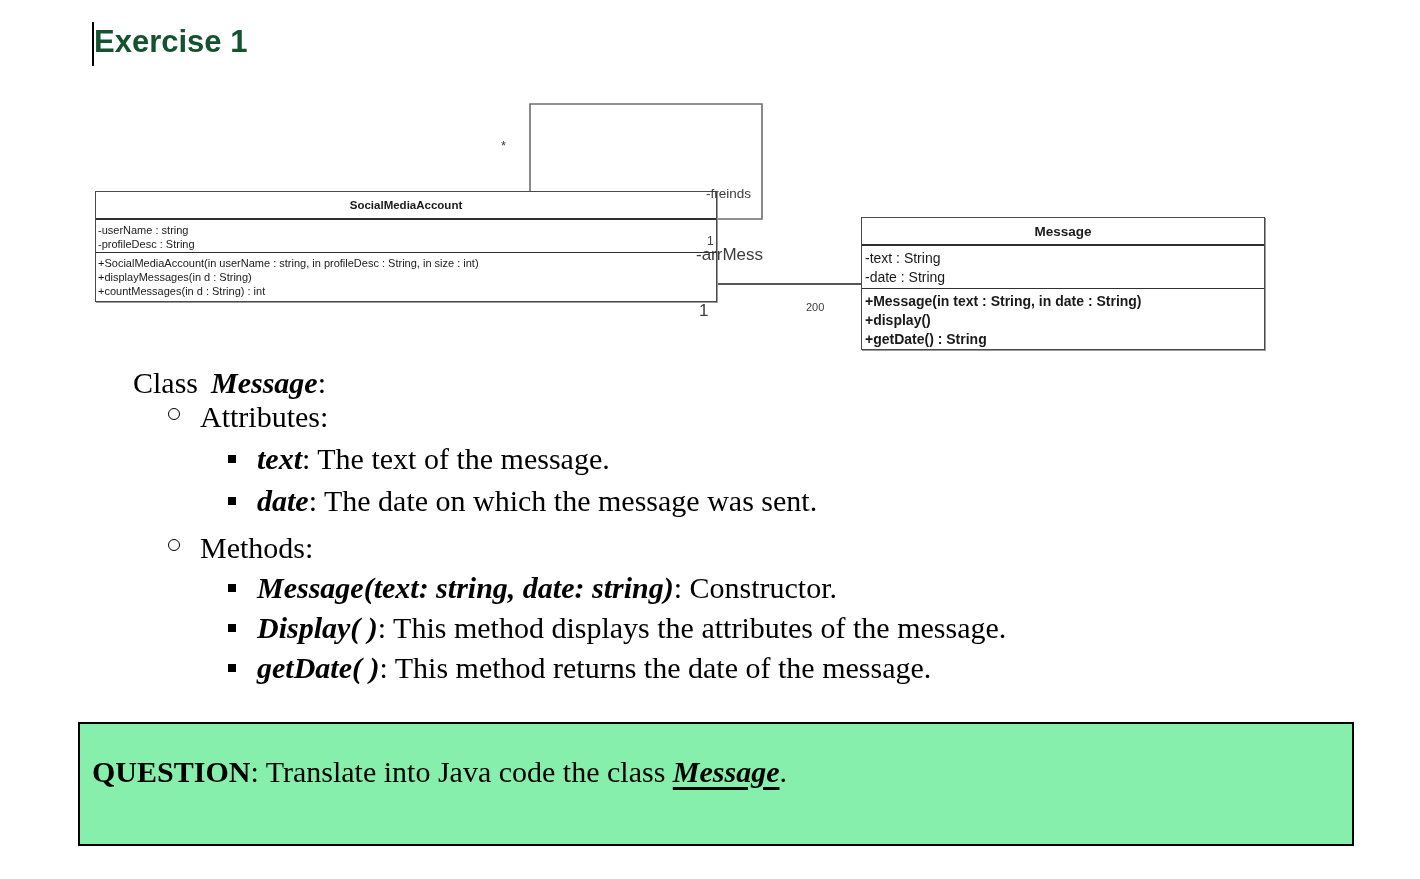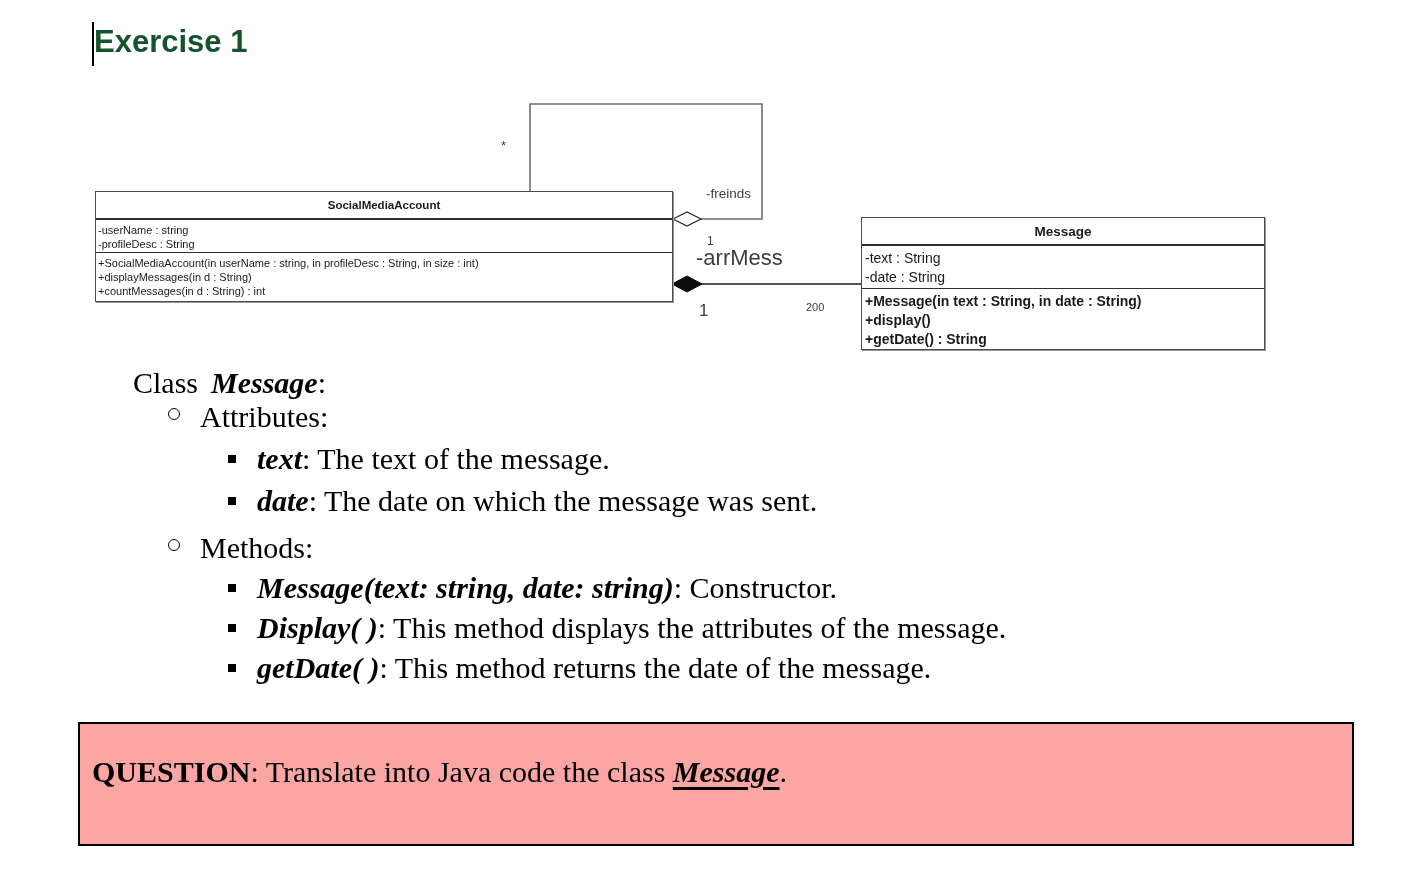--- a/index.html
+++ b/index.html
@@ -35,37 +35,37 @@
   .uml-title {
     display: flex; align-items: center; justify-content: center;
     font-weight: 700;
     border-bottom: 2px solid #2f2f2f;
     box-sizing: border-box;
     white-space: nowrap;
   }
   .uml-attrs { border-bottom: 1px solid #2f2f2f; box-sizing: border-box; }
   .uml-line { white-space: nowrap; }
 
-  #sma-box { left: 95px; top: 191px; width: 578px; height: 111px; font-size: 11px; }
+  #sma-box { left: 95px; top: 191px; width: 622px; height: 111px; font-size: 11px; }
   #sma-box .uml-title { height: 28px; font-size: 11.5px; }
   #sma-box .uml-attrs { height: 33px; padding: 3px 2px 0 2px; }
   #sma-box .uml-methods { padding: 3px 14px 0 2px; }
   #sma-box .uml-line { line-height: 14px; }
 
   #msg-box { left: 861px; top: 217px; width: 404px; height: 133px; font-size: 14px; }
   #msg-box .uml-title { height: 28px; font-size: 13.5px; }
   #msg-box .uml-attrs { height: 43px; padding: 3px 3px 0 3px; }
   #msg-box .uml-methods { padding: 3px 7px 0 3px; font-weight: bold; }
   #msg-box .uml-line { line-height: 19px; }
 
   .dlabel { position: absolute; color: #3d3d3d; white-space: nowrap; }
   #label-friends-mult { left: 501px; top: 138px; font-size: 13px; }
   #label-friends-role { left: 706px; top: 186px; font-size: 13.5px; }
   #label-arrmess-mult { left: 707px; top: 234px; font-size: 12px; }
-  #label-arrmess-role { left: 696px; top: 245px; font-size: 22px; }
+  #label-arrmess-role { left: 696px; top: 245px; font-size: 17px; }
   #label-account-mult { left: 699px; top: 301px; font-size: 17px; }
   #label-message-mult { left: 806px; top: 301px; font-size: 11px; }
 
   
   .serif-line {
     position: absolute;
     font-family: "Liberation Serif", serif;
     font-size: 30px; line-height: 34px;
     color: #000; white-space: nowrap;
   }
@@ -76,21 +76,21 @@
     position: absolute; width: 12px; height: 12px;
     border: 1.6px solid #000; border-radius: 50%;
     box-sizing: border-box; background: transparent;
   }
   .square-bullet { position: absolute; width: 8px; height: 8px; background: #000; }
 
   
   #question-box {
     position: absolute;
     left: 78px; top: 722px; width: 1276px; height: 124px;
-    border: 2px solid #000; box-sizing: border-box; background: #fca5a5;
+    border: 2px solid #000; box-sizing: border-box; background: #86efac;
   }
   #question-line {
     position: absolute; left: 12px; top: 30px;
     font-family: "Liberation Serif", serif;
     font-size: 30px; line-height: 36px; color: #000; white-space: nowrap;
   }
   #question-line .q-label { font-weight: 700; }
   .u-class {
     font-weight: 700; font-style: italic;
     text-decoration: underline;

